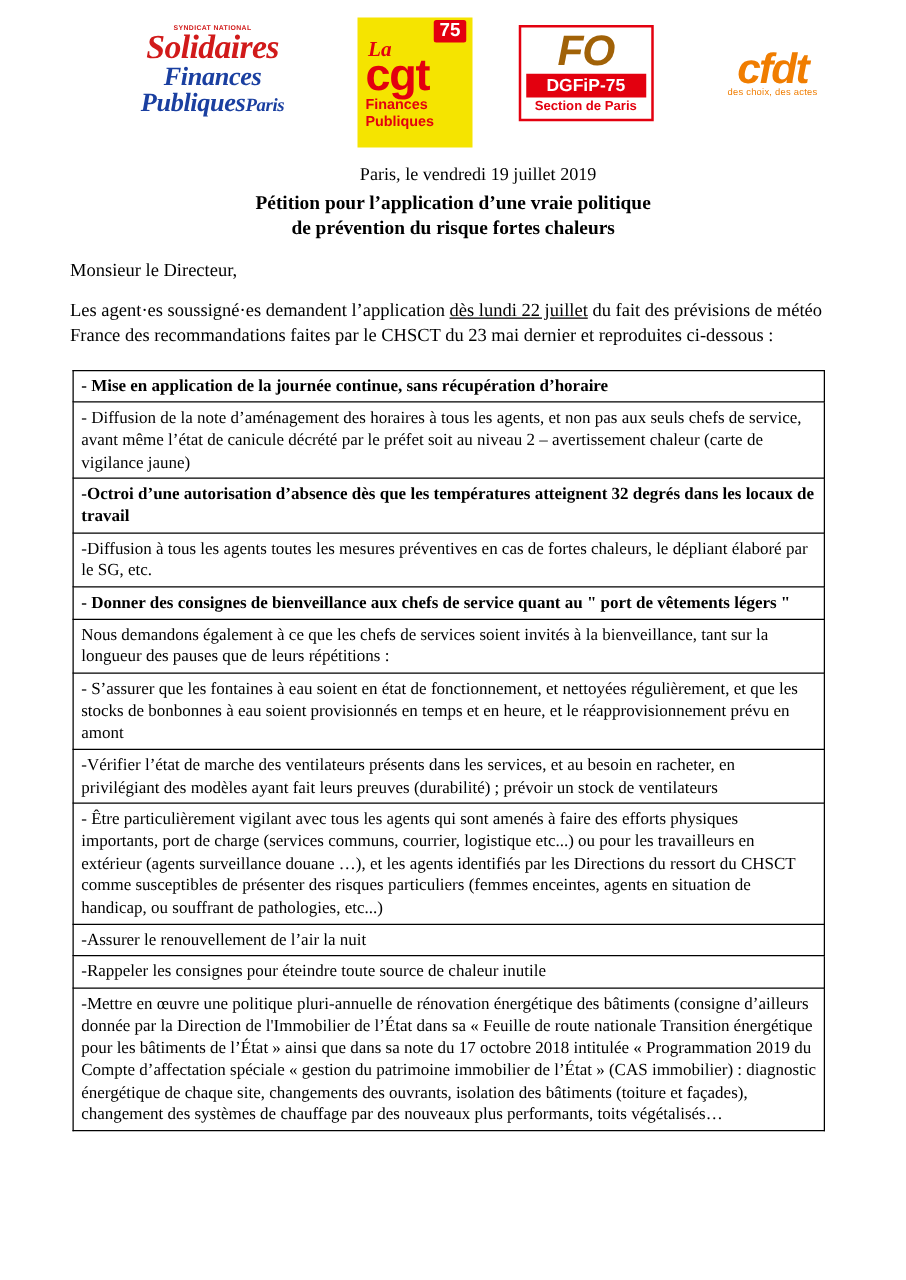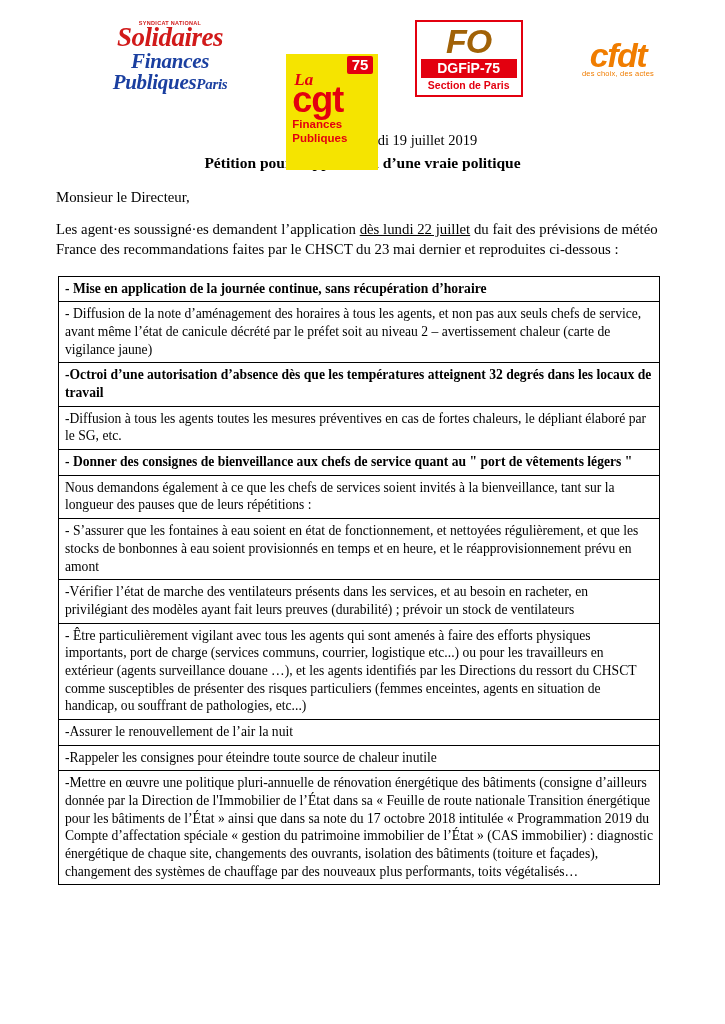--- a/index.html
+++ b/index.html
@@ -79,24 +79,23 @@
   .sol-line3 .paris {
     font-size: 15px;
     color: #1a3fa0;
   }
 
   
   .logo-cgt {
     width: 92px;
     background: #f5e400;
     position: relative;
-    height: 116px;
+    height: 104px;
     box-sizing: border-box;
     padding: 2px 2px 0 2px;
-    margin-top: 40px;
   }
   .cgt-75 {
     position: absolute;
     top: 2px;
     right: 5px;
     background: #e3000f;
     color: #ffffff;
     font-family: "Liberation Sans", sans-serif;
     font-weight: bold;
     font-size: 15px;
@@ -266,20 +265,21 @@
     <div class="logo logo-cfdt">
       <div class="cfdt-main">cfdt</div>
       <div class="cfdt-sub">des choix, des actes</div>
     </div>
 
   </div>
 
   <div class="date-line">Paris, le vendredi 19 juillet 2019</div>
   <div class="doc-title">
     <div>Pétition pour l’application d’une vraie politique</div>
+    <div>de prévention du risque fortes chaleurs</div>
   </div>
 
   <div class="salutation">Monsieur le Directeur,</div>
 
   <p class="intro"><span>Les agent·es soussigné·es  demandent l’application </span><u>dès lundi 22 juillet</u><span> du fait des prévisions de météo France des recommandations faites par le CHSCT du 23 mai dernier et reproduites ci-dessous :</span></p>
 
   <table class="demands">
     <tbody>
       <tr>
           <td class="bold">- Mise en application de la journée continue, sans récupération d’horaire</td>

